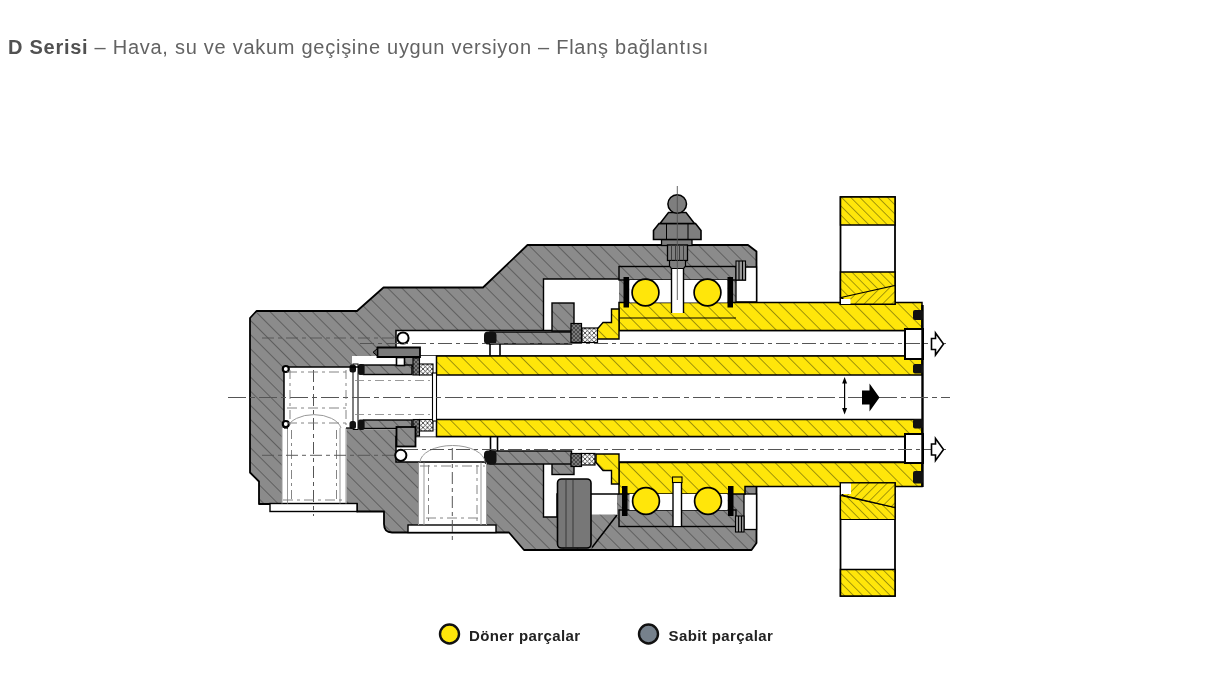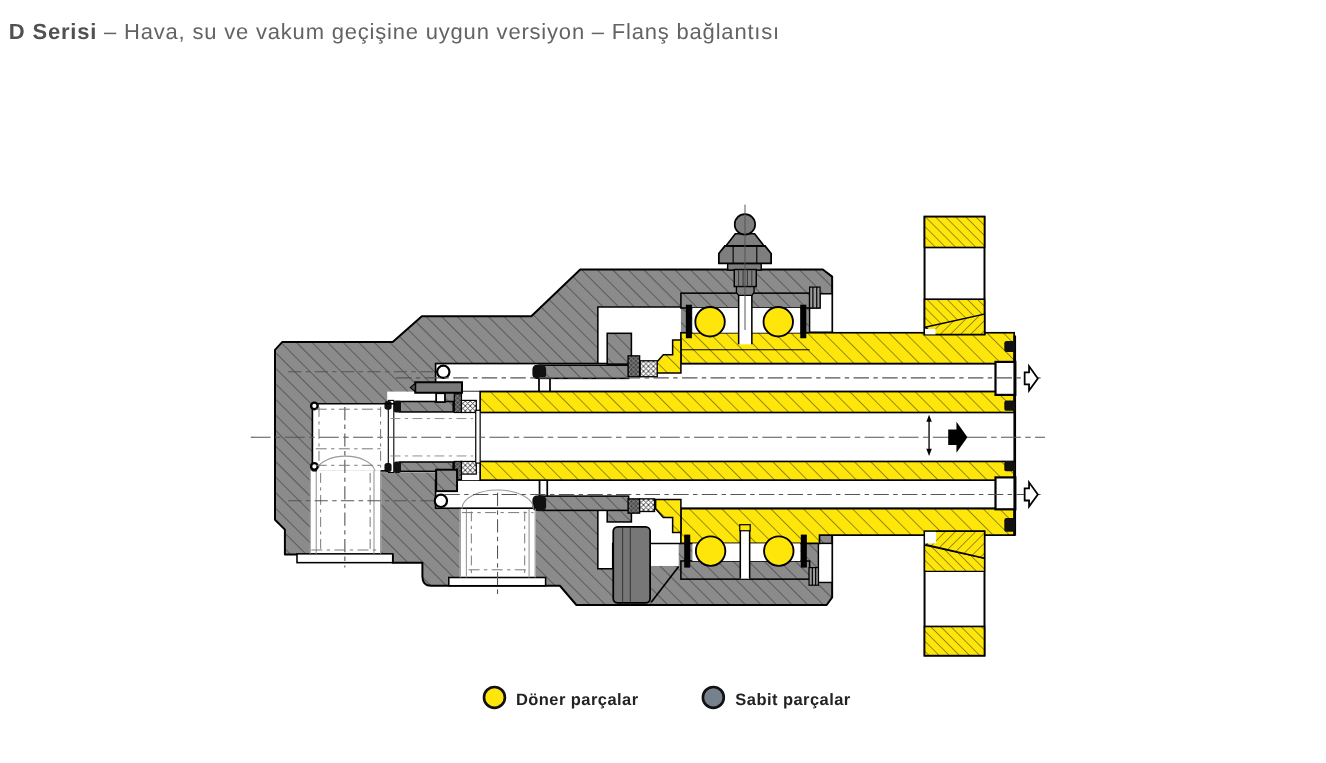--- a/index.html
+++ b/index.html
@@ -1,17 +1,17 @@
 <!DOCTYPE html>
 <html><head>
 <meta charset="utf-8">
 <style>
 html,body{margin:0;padding:0;background:#fff;width:1205px;height:694px;overflow:hidden;}
 body{font-family:"Liberation Sans",sans-serif;}
-#title{position:absolute;left:8px;top:18px;font-size:20px;letter-spacing:0.73px;color:#636363;}
+#title{position:absolute;left:8px;top:36px;font-size:20px;letter-spacing:0.73px;color:#636363;}
 #title b{color:#515151;}
 svg{position:absolute;left:0;top:0;}
 </style>
 </head>
 <body>
 <div id="title"><b>D Serisi</b> – Hava, su ve vakum geçişine uygun versiyon – Flanş bağlantısı</div>
 <svg width="1205" height="694" viewBox="0 0 1205 694">
 <defs>
 <pattern id="gh" width="10" height="10" patternUnits="userSpaceOnUse" patternTransform="rotate(-45)">
   <rect width="10" height="10" fill="#8B8B8B"></rect>

